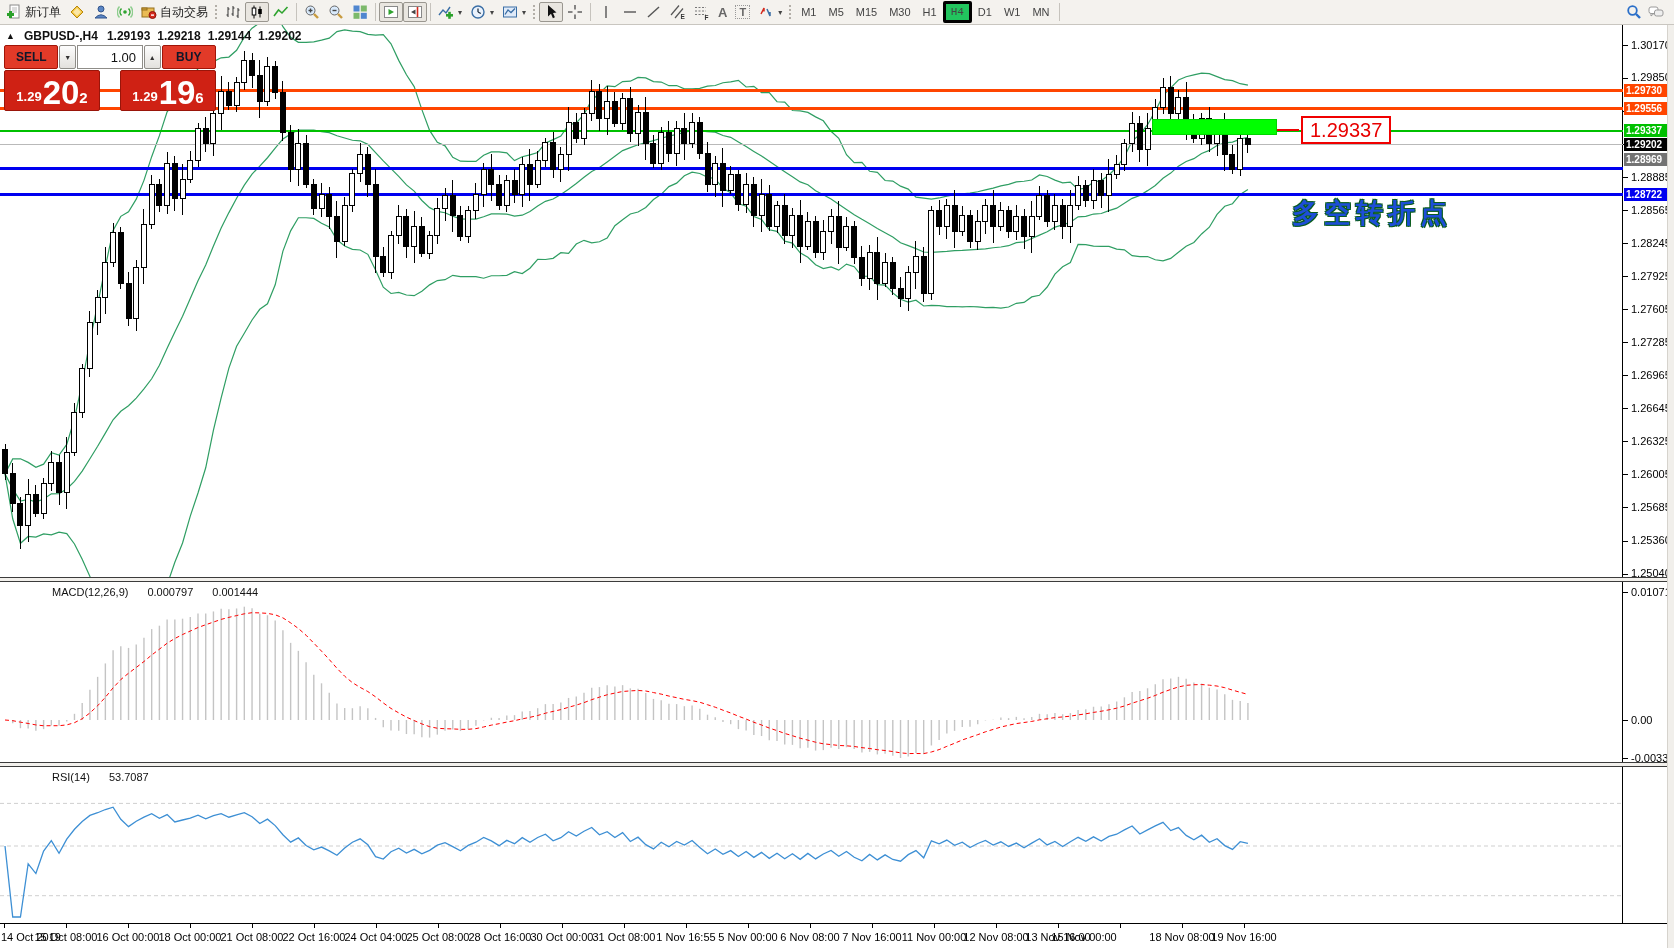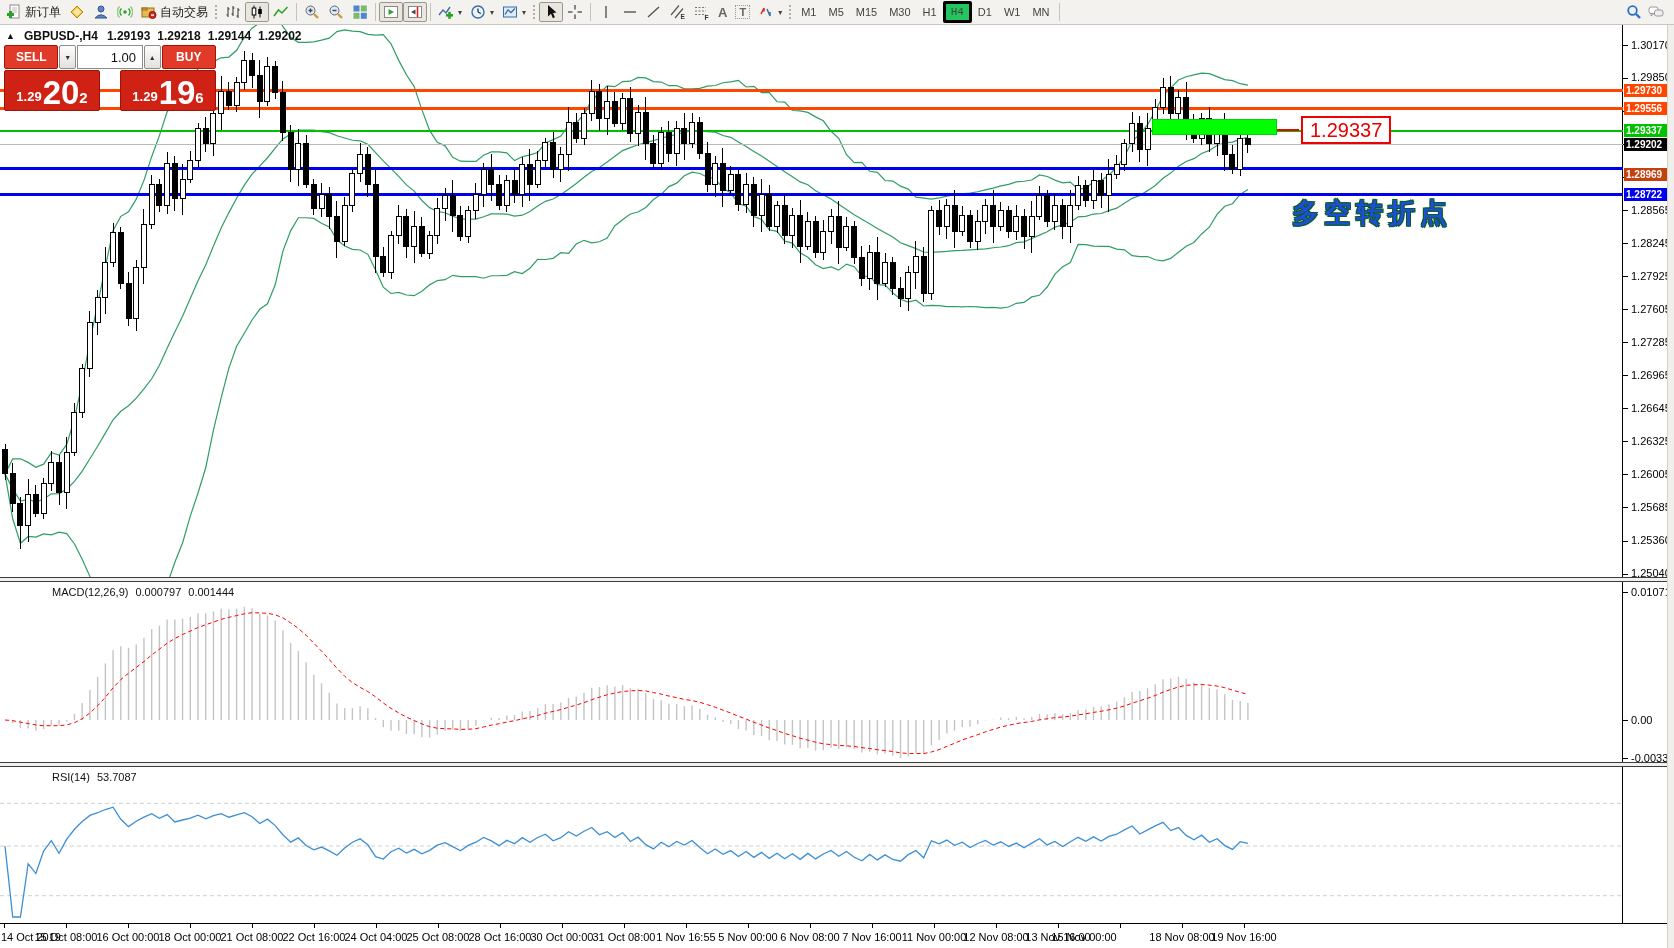--- a/index.html
+++ b/index.html
@@ -33,39 +33,39 @@
   .axtag{position:absolute;left:1px;width:48px;height:13px;color:#fff;font-size:10px;font-weight:bold;
          line-height:13px;padding-left:2px;box-sizing:border-box;white-space:nowrap;}
   svg{display:block;}
   
   #chart-title{position:absolute;left:6px;top:4px;font-size:12px;font-weight:bold;color:#111;
                display:flex;gap:9px;align-items:center;z-index:5;}
   #chart-title .tri{font-size:9px;}
   
   #trade-panel{position:absolute;left:4px;top:20px;z-index:6;width:212px;}
   .tp-row1{display:flex;gap:1px;height:24px;}
-  .tp-btn{border:1px solid #a01508;background:#e23a28;color:#ffffff;font-weight:bold;font-size:12px;
+  .tp-btn{border:1px solid #a01508;background:#e23a28;color:#0f172a;font-weight:bold;font-size:12px;
           width:56px;border-radius:2px;padding:0;}
   .tp-spin{width:17px;border:1px solid #8f8d88;background:linear-gradient(#fdfdfd,#e3e1dd);
            font-size:7px;color:#333;border-radius:2px;padding:0;}
   .tp-vol{width:58px;border:1px solid #8f8d88;font-size:13px;text-align:right;padding:0 6px 0 0;color:#111;}
   .tp-row2{display:flex;gap:20px;margin-top:1px;}
   .tp-price{width:104px;height:41px;background:#cf2114;border:1px solid #99150a;border-radius:2px;color:#fff;
             display:flex;align-items:flex-end;justify-content:center;padding-bottom:3px;box-sizing:border-box;}
   .tp-price .pp{font-size:13px;font-weight:bold;margin:0 1px 3px 0;}
   .tp-price .pb{font-size:33px;font-weight:bold;line-height:.85;}
   .tp-price sup{font-size:15px;font-weight:bold;position:relative;top:-1px;}
   
   #callout{position:absolute;left:1301px;top:91px;z-index:4;border:2px solid #f00000;background:#fff;
            color:#e80000;font-size:20px;padding:0 7px;line-height:24px;}
   #callout-line{position:absolute;left:1277px;top:104px;width:22px;border-top:2px solid #f00000;z-index:4;}
   #note{position:absolute;left:1292px;top:170px;z-index:4;font-size:27px;font-weight:bold;color:#1d4ed8;
         letter-spacing:5px;text-shadow:1px 1px 0 #0a5c1e,-1px -1px 0 #0a5c1e,1px -1px 0 #0a5c1e,-1px 1px 0 #0a5c1e;}
   
-  .ind-label{position:absolute;left:6px;top:4px;font-size:11px;color:#111;z-index:3;display:flex;gap:7px;padding-left:46px;}
+  .ind-label{position:absolute;left:6px;top:4px;font-size:11px;color:#111;z-index:3;display:flex;gap:19px;padding-left:46px;}
   
   #time-axis{position:relative;width:1674px;height:28px;border-top:1px solid #000;background:#fff;box-sizing:border-box;}
   .ttick{position:absolute;top:0;width:1px;height:4px;background:#000;}
   .tlab{position:absolute;top:7px;font-size:11px;color:#000;white-space:nowrap;}
   #right-strip{position:absolute;right:0;top:25px;width:6px;height:923px;background:#f1efeb;border-left:1px solid #d6d3cd;z-index:9;}
 </style>
 </head>
 <body>
 <div id="app">
 
@@ -697,21 +697,21 @@
           <div class="axtick" style="top: 449.415px;"></div>
           <div class="axlab" style="top: 475.907px;">1.25685</div>
           <div class="axtick" style="top: 482.407px;"></div>
           <div class="axlab" style="top: 509.415px;">1.25360</div>
           <div class="axtick" style="top: 515.915px;"></div>
           <div class="axlab" style="top: 542.407px;">1.25040</div>
           <div class="axtick" style="top: 548.907px;"></div>
           <div class="axtag" style="top: 58.8657px; background: rgb(255, 69, 0);">1.29730</div>
           <div class="axtag" style="top: 76.8052px; background: rgb(255, 69, 0);">1.29556</div>
           <div class="axtag" style="top: 99.3842px; background: rgb(0, 192, 0);">1.29337</div>
-          <div class="axtag" style="top: 128px; background: #c2410c; margin-top: 15px;">1.28969</div>
+          <div class="axtag" style="top: 128px; background: #737373;">1.28969</div>
           <div class="axtag" style="top: 162.791px; background: rgb(0, 0, 240);">1.28722</div>
           <div class="axtag" style="top: 113.303px; background: rgb(0, 0, 0);">1.29202</div>
         </div>
   </div>
 
   <div class="psep"></div>
 
   <div class="panel" id="macd-panel">
     <div class="plot">
       <svg id="macd-svg" width="1623" height="180">

